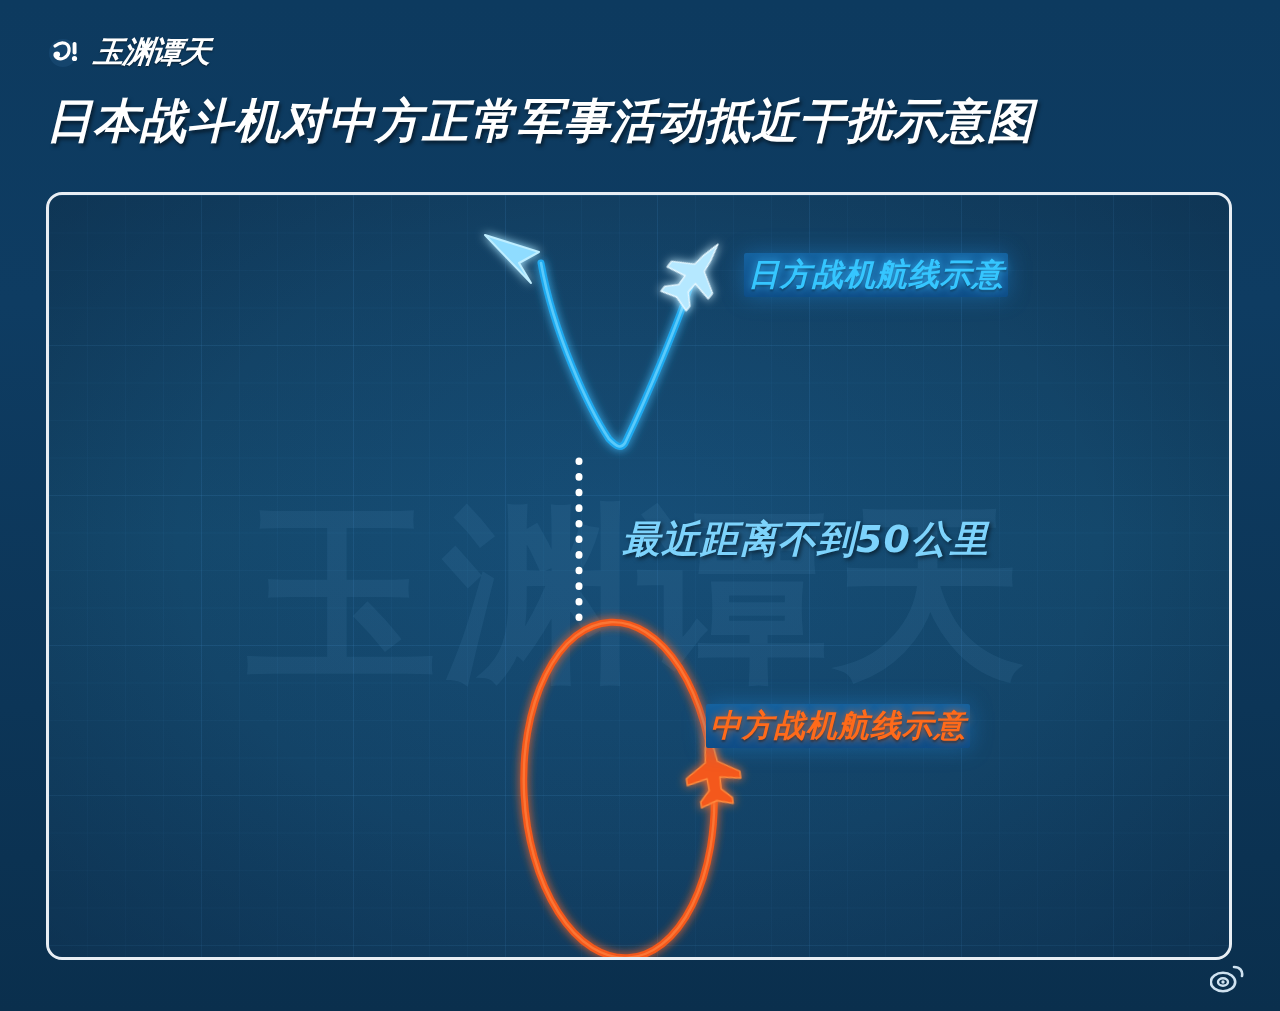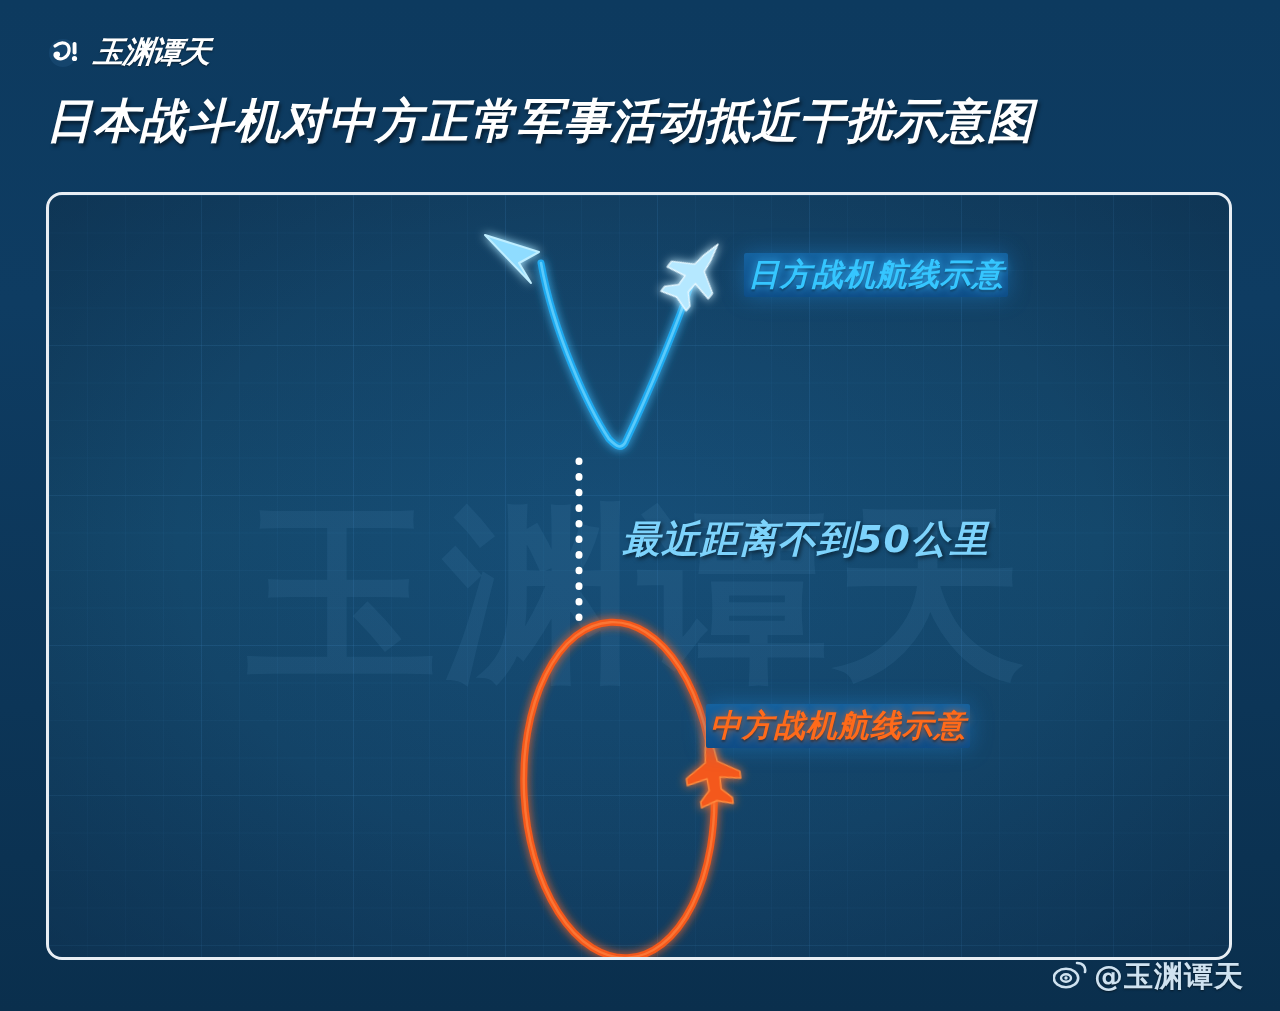--- a/index.html
+++ b/index.html
@@ -262,14 +262,13 @@
 
 <div class="weibo">
   <span>
     <svg width="34" height="28" viewBox="0 0 34 28" aria-hidden="true">
       <ellipse cx="13" cy="17" rx="12.2" ry="9.2" fill="none" stroke="#cfe2f0" stroke-width="2.6"></ellipse>
       <ellipse cx="13" cy="17" rx="5" ry="3.7" fill="none" stroke="#cfe2f0" stroke-width="2.4"></ellipse>
       <circle cx="13" cy="17" r="1.7" fill="#cfe2f0"></circle>
       <path d="M24 2 C30 2, 33 6, 32 11" fill="none" stroke="#cfe2f0" stroke-width="2.6" stroke-linecap="round"></path>
     </svg>
   </span>
-  <span class="weibo-handle">@玉渊谭天</span>
 </div>
 
 </body></html>

